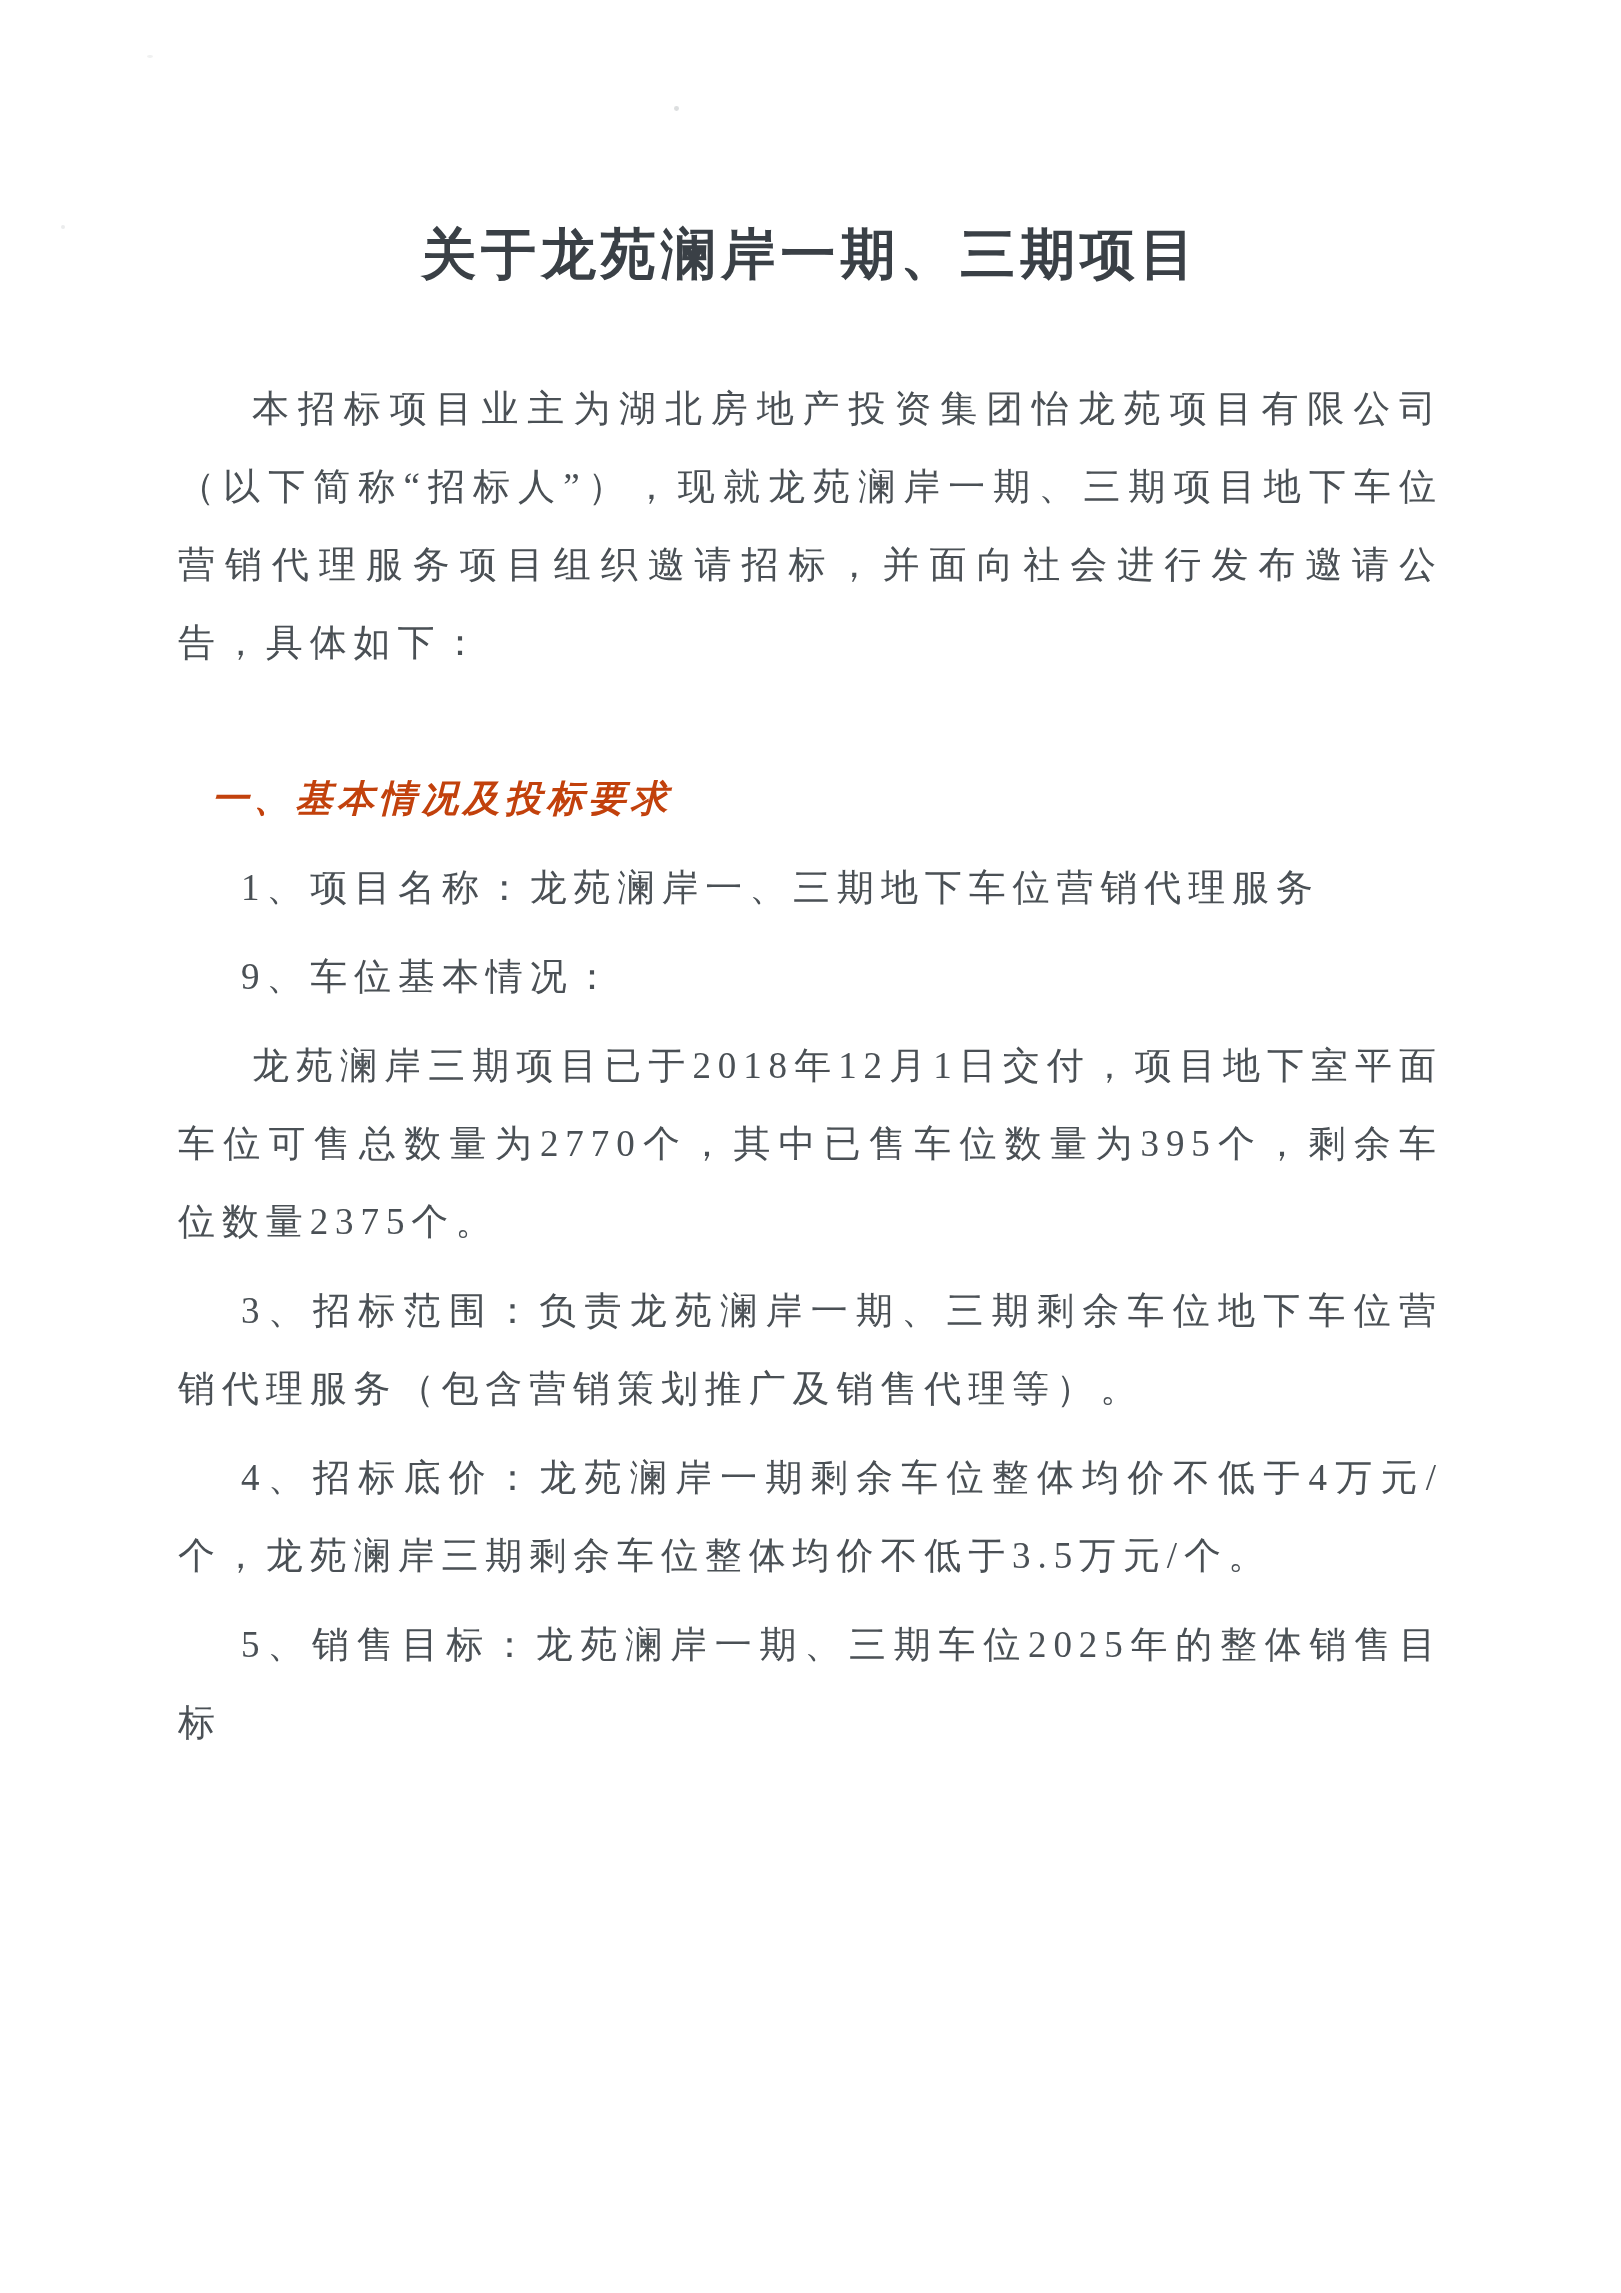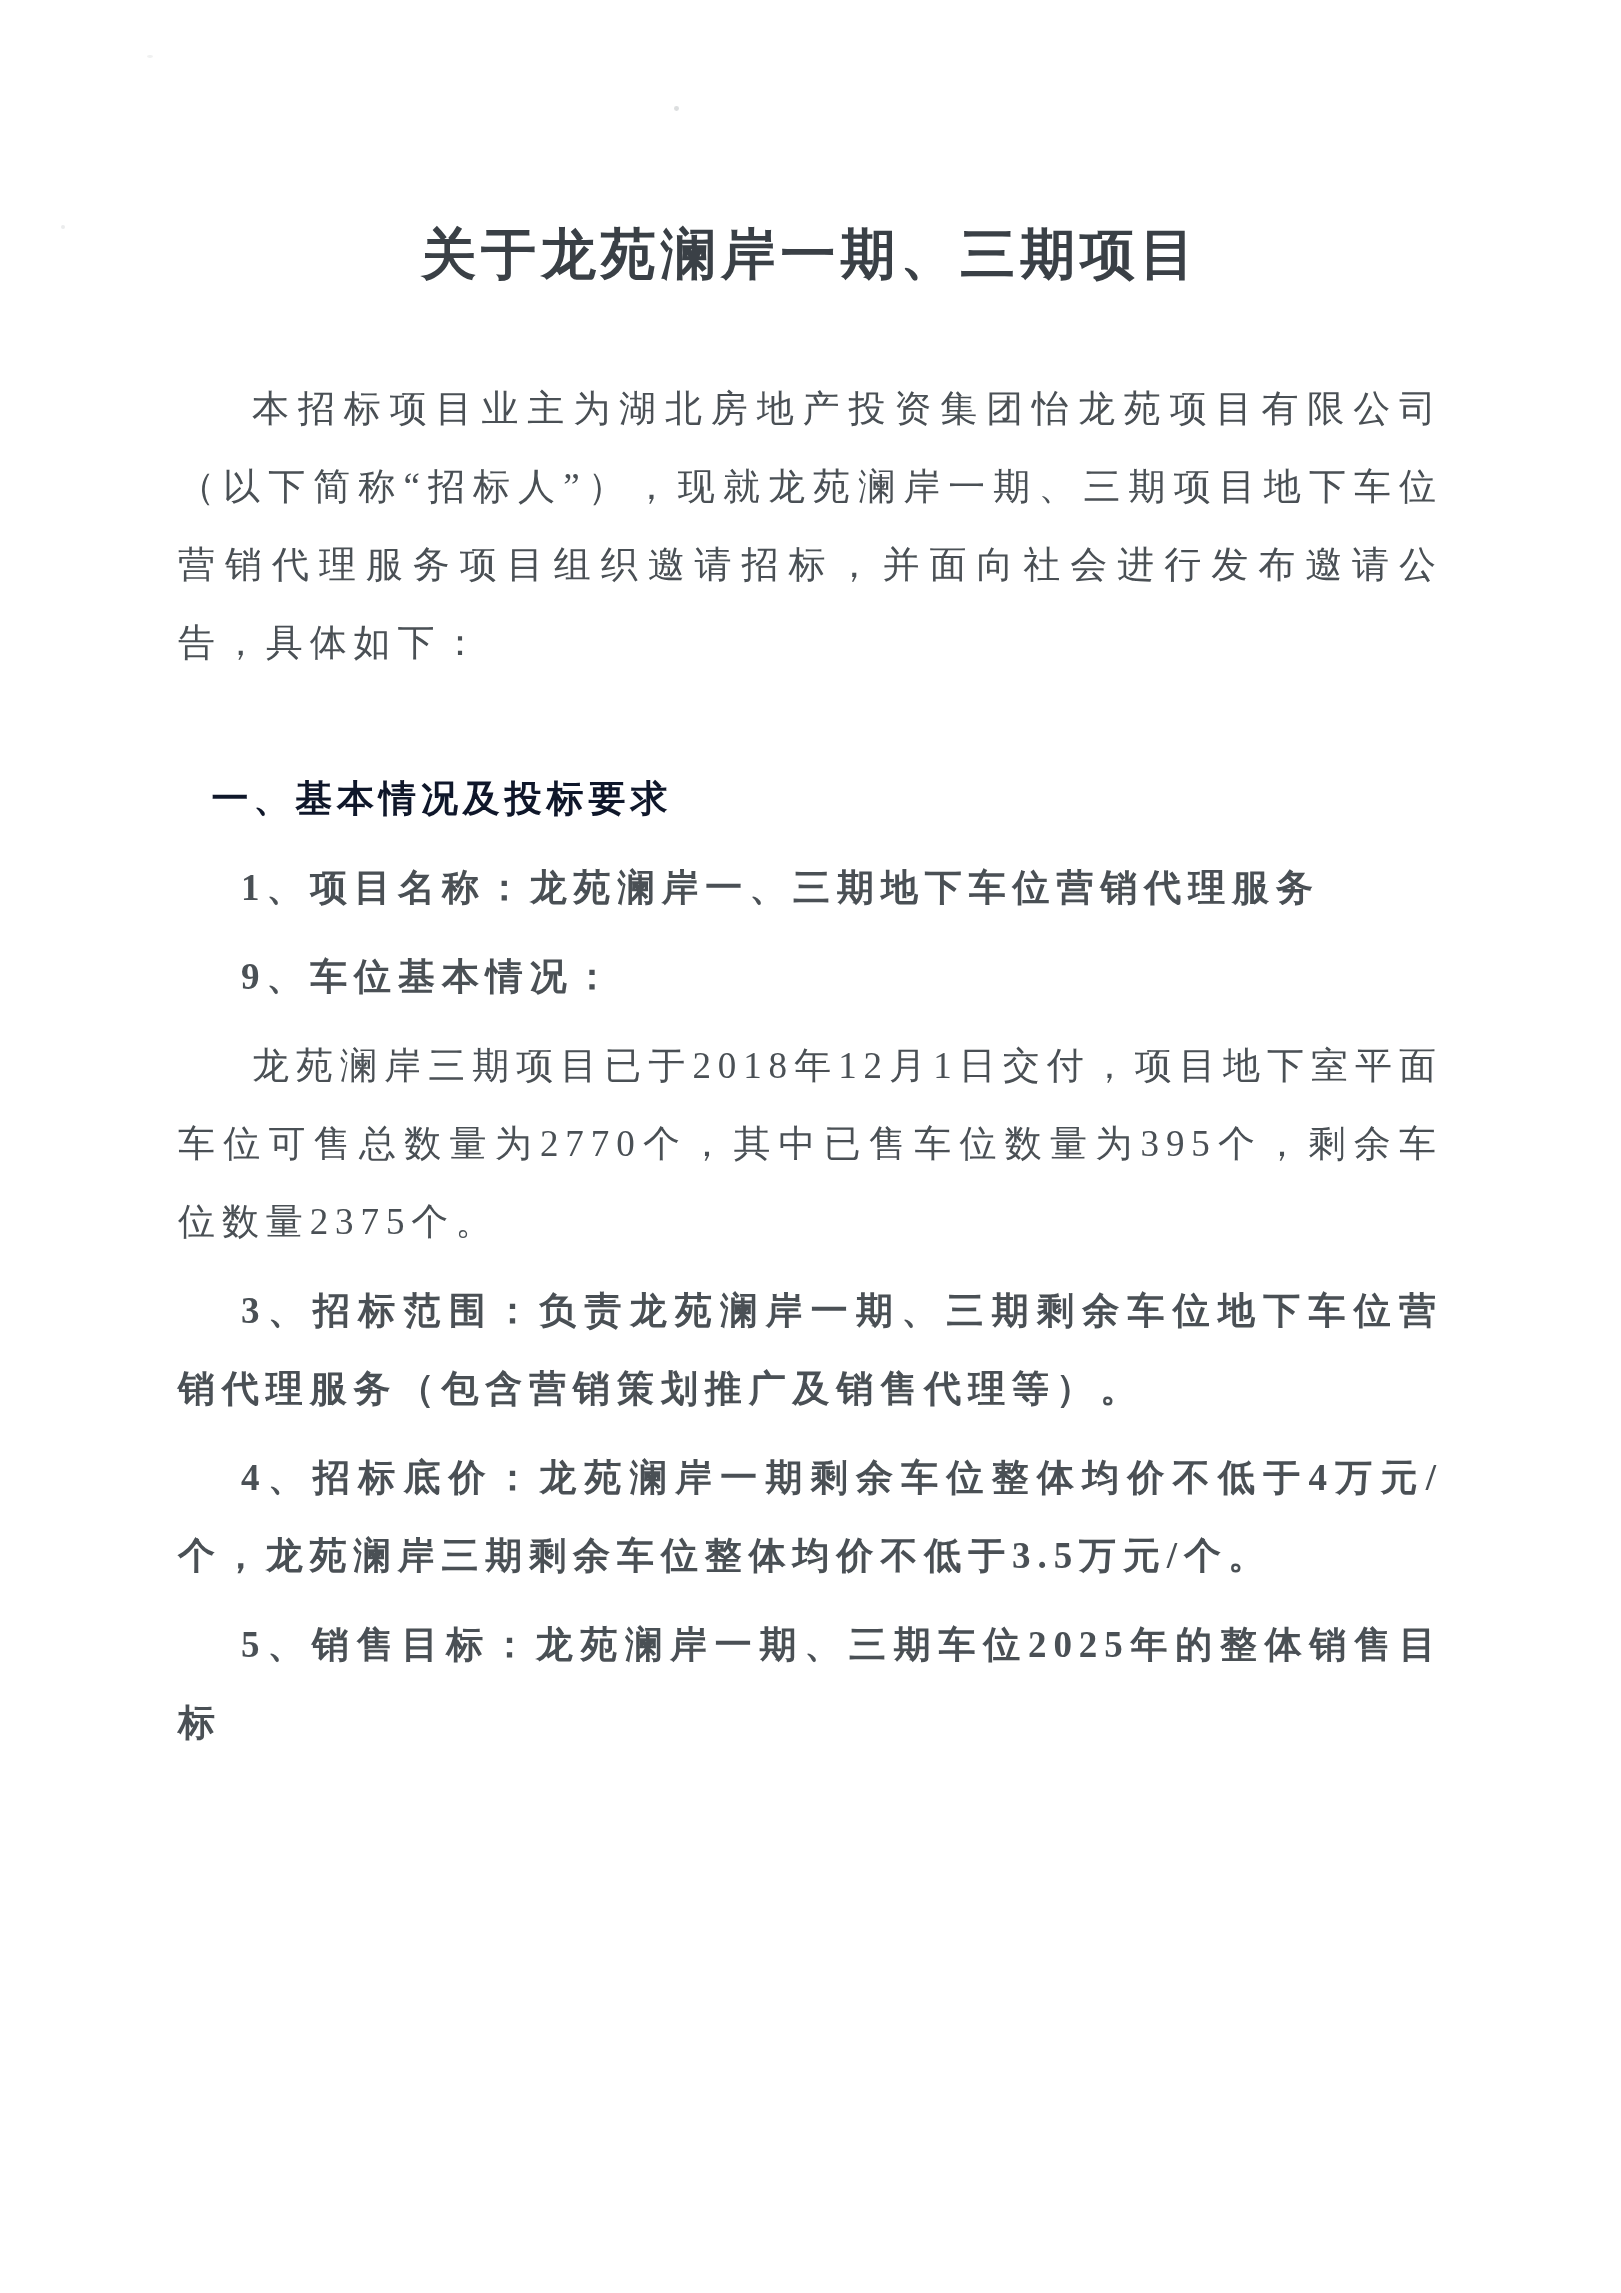--- a/index.html
+++ b/index.html
@@ -45,28 +45,28 @@
     text-indent:2em;
   }
   .intro{
     margin-top:71px;
   }
   .section-heading{
     margin:0;
     margin-top:78px;
     text-indent:1.2em;
     font-weight:bold;
-    color:#0f172a;
+    color:#c2410c;
     letter-spacing:4.9px;
     font-size:37px;
     line-height:78px;
+    font-style:italic;
   }
   .item{
     text-indent:1.7em;
-    font-weight:bold;
   }
   .speck{
     position:absolute;
     background:#9aa0a4;
     border-radius:50%;
     opacity:.35;
   }
   .speck.s1{left:674px;top:106px;width:4.9px;height:4.9px;}
   .speck.s2{left:61px;top:225px;width:3.9px;height:3.9px;opacity:.2;}
   .speck.s3{left:147px;top:55px;width:5.9px;height:2.9px;opacity:.15;}

